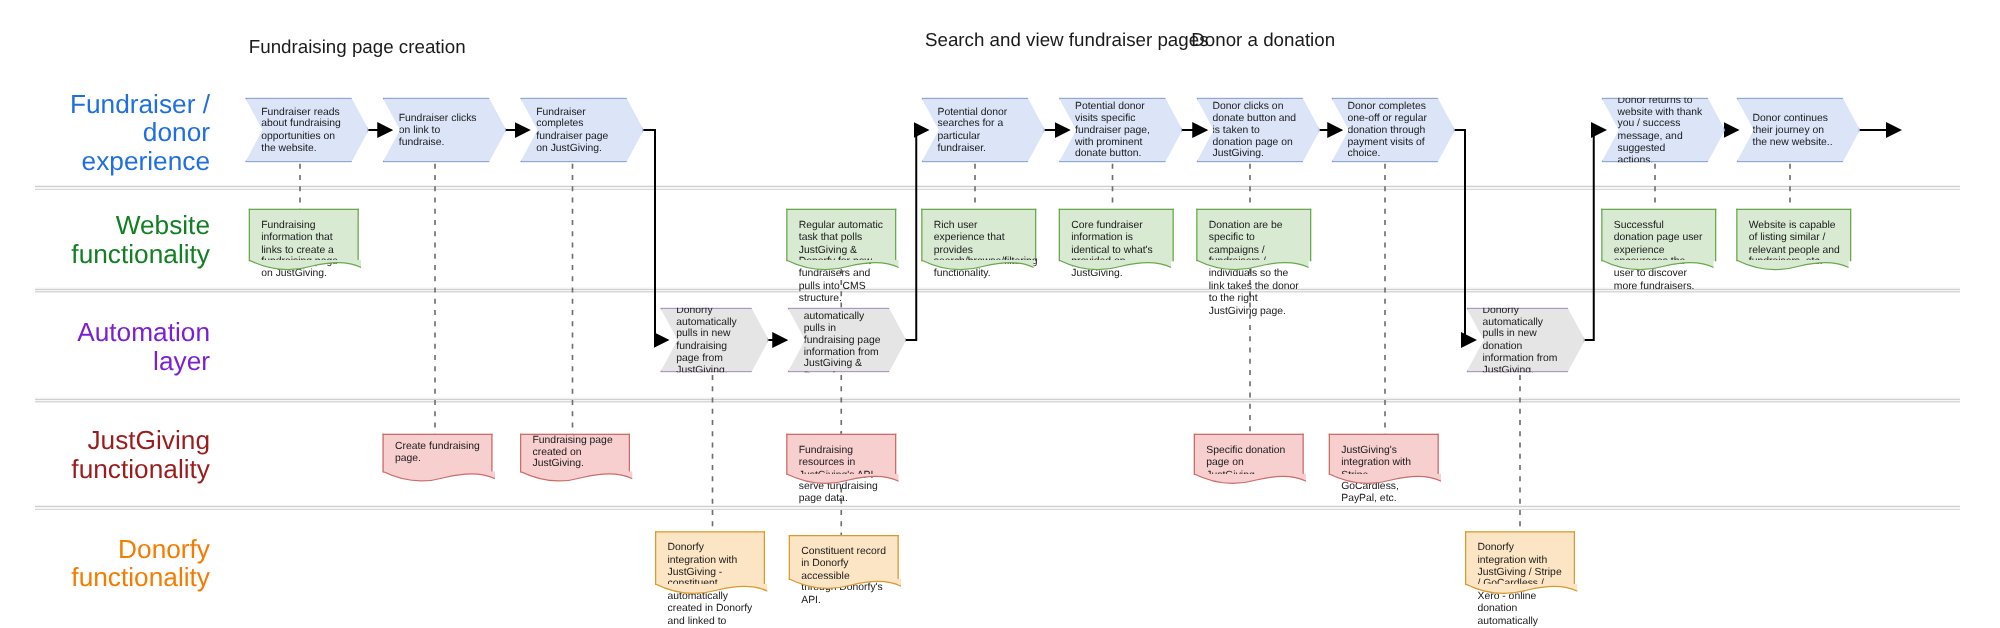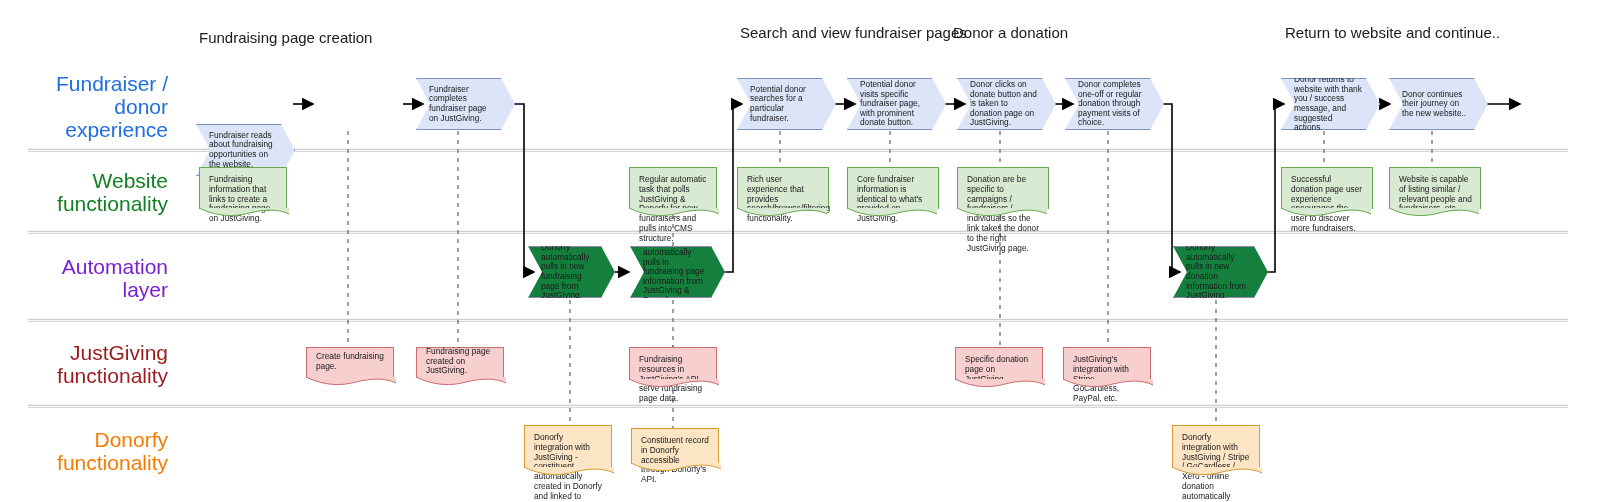--- a/index.html
+++ b/index.html
@@ -30,21 +30,21 @@
   
   .chev{
     position:absolute;box-sizing:border-box;
     display:flex;align-items:center;
     padding:6px 16px 6px 12px;
     font-size:8.3px;line-height:9.6px;color:#18181a;
     background:#dbe5f7;
     border:1px solid #7a93c4;
     clip-path:polygon(0 0, calc(100% - 14px) 0, 100% 50%, calc(100% - 14px) 100%, 0 100%, 14px 50%);
   }
-  .chev.purple{background:#15803d;border-color:#9a7fb8;}
+  .chev.purple{background:#e5e5e5;border-color:#9a7fb8;}
   .chev span{display:block;}
 
   
   .note{
     position:absolute;box-sizing:border-box;
     padding:7px 8px 10px 9px;
     font-size:8.3px;line-height:9.8px;color:#18181a;
     background:#d9ead3;
     border:1px solid #6aa84f;
     border-bottom:none;
@@ -59,21 +59,20 @@
   svg.wires{position:absolute;left:0;top:0;width:1600px;height:502px;overflow:visible;}
 </style>
 </head>
 <body>
 
 <div id="canvas">
 
   <div class="phase" style="left:199px;top:29px;">Fundraising page creation</div>
   <div class="phase" style="left:740px;top:24px;">Search and view fundraiser pages</div>
   <div class="phase" style="left:953px;top:24px;">Donor a donation</div>
-  <div class="phase" style="left:1285px;top:24px;">Return to website and continue..</div>
 
   <div class="lane-sep" style="top:148px;"></div>
   <div class="lane-sep" style="top:230px;"></div>
   <div class="lane-sep" style="top:318px;"></div>
   <div class="lane-sep" style="top:404px;"></div>
 
   <div class="lane-label" style="top:72px;color:#1f6fe0;">
     <div>Fundraiser /</div>
     <div>donor</div>
     <div>experience</div>
@@ -134,22 +133,25 @@
       <path d="M890,131 L890,167"></path>
       <path d="M1000,131 L1000,167"></path>
       <path d="M1000,215 L1000,348"></path>
       <path d="M1108,131 L1108,348"></path>
       <path d="M1216,300 L1216,426"></path>
       <path d="M1324,131 L1324,167"></path>
       <path d="M1432,131 L1432,167"></path>
     </g>
   </svg>
 
-  <div class="chev" style="left:196px;top:78px;width:99px;height:52px;margin-top:46px;">
+  <div class="chev" style="left:196px;top:78px;width:99px;height:52px;">
     <span>Fundraiser reads about fundraising opportunities on the website.</span>
+  </div>
+  <div class="chev" style="left:306px;top:78px;width:99px;height:52px;">
+    <span>Fundraiser clicks on link to fundraise.</span>
   </div>
   <div class="chev" style="left:416px;top:78px;width:99px;height:52px;">
     <span>Fundraiser completes fundraiser page on JustGiving.</span>
   </div>
   <div class="chev" style="left:737px;top:78px;width:99px;height:52px;">
     <span>Potential donor searches for a particular fundraiser.</span>
   </div>
   <div class="chev" style="left:847px;top:78px;width:99px;height:52px;">
     <span>Potential donor visits specific fundraiser page, with prominent donate button.</span>
   </div>

